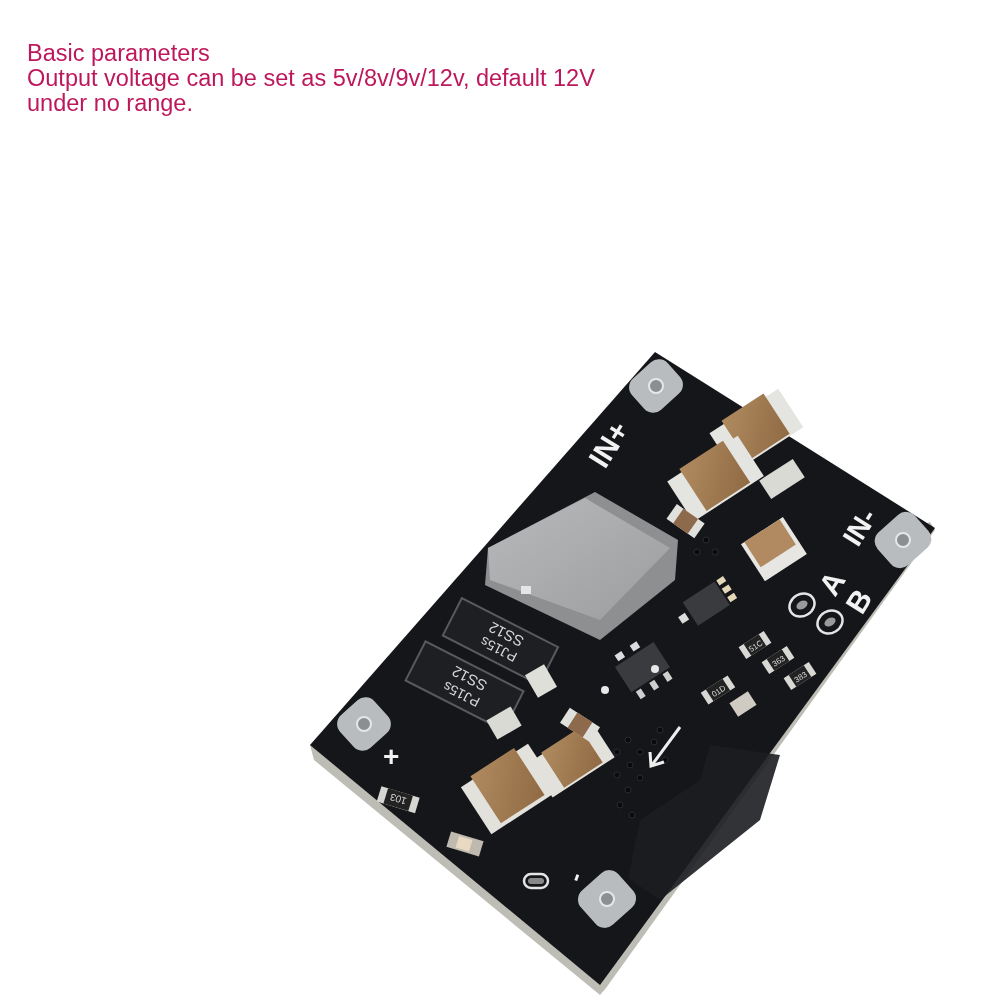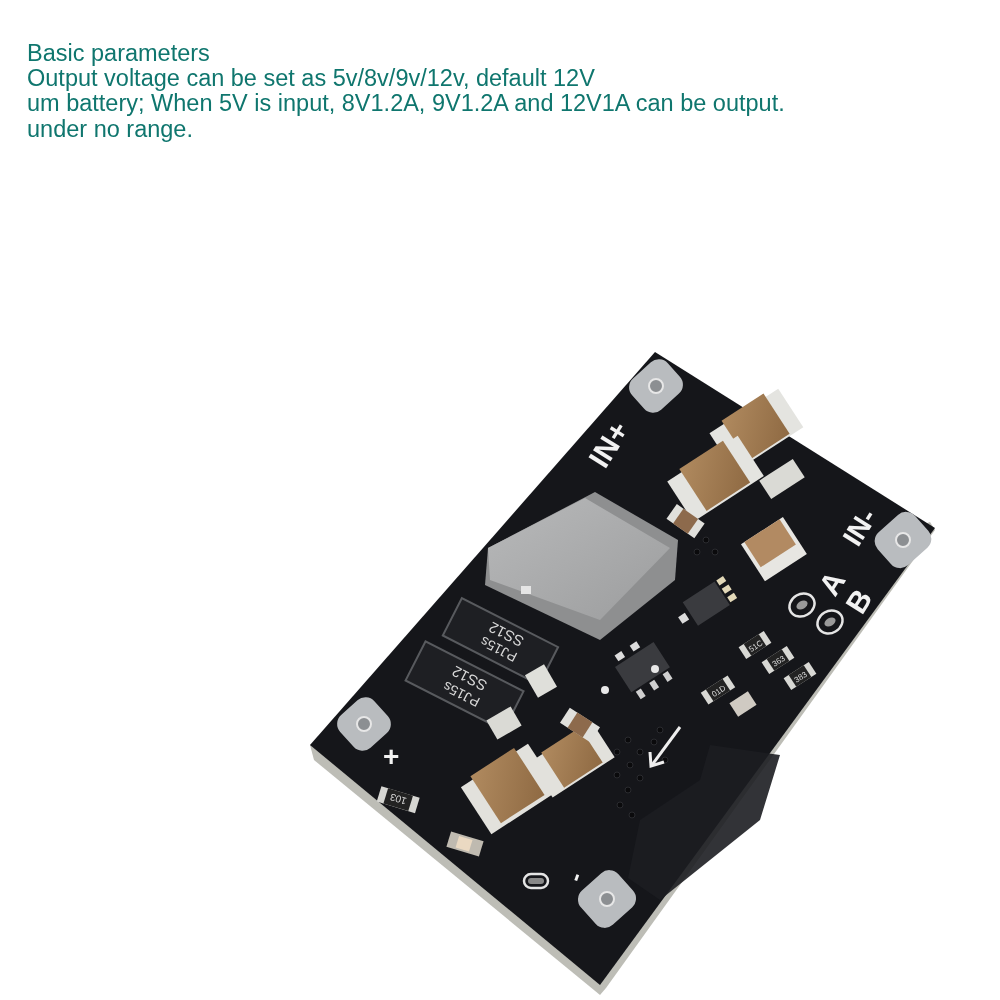--- a/index.html
+++ b/index.html
@@ -1,32 +1,31 @@
 <!DOCTYPE html>
 <html><head>
 <meta charset="utf-8">
 <style>
   html, body { margin: 0; padding: 0; background: #ffffff; }
   body { width: 1000px; height: 1000px; position: relative; overflow: hidden; }
   .desc {
     position: absolute; left: 27px; top: 41px; width: 950px;
     font-family: "Liberation Sans", sans-serif; font-size: 23.5px; line-height: 25.2px;
-    color: #0f766e; letter-spacing: 0px;
+    color: #be185d; letter-spacing: 0px;
   }
   .desc div { white-space: pre; }
   .board-wrap { position: absolute; left: 0; top: 0; width: 1000px; height: 1000px; }
   svg text { font-family: "Liberation Sans", sans-serif; }
 </style>
 </head>
 <body>
 
 <div class="desc">
   <div>Basic parameters</div>
   <div>Output voltage can be set as 5v/8v/9v/12v, default 12V</div>
-  <div>um battery; When 5V is input, 8V1.2A, 9V1.2A and 12V1A can be output.</div>
   <div>under no range.</div>
 </div>
 
 <div class="board-wrap">
   <svg width="1000" height="1000" viewBox="0 0 1000 1000" xmlns="http://www.w3.org/2000/svg">
     <defs>
       <linearGradient id="edgeG" x1="0" y1="0" x2="0" y2="1">
         <stop offset="0" stop-color="#2a2b2e"></stop>
         <stop offset="1" stop-color="#cfcfc8"></stop>
       </linearGradient>

